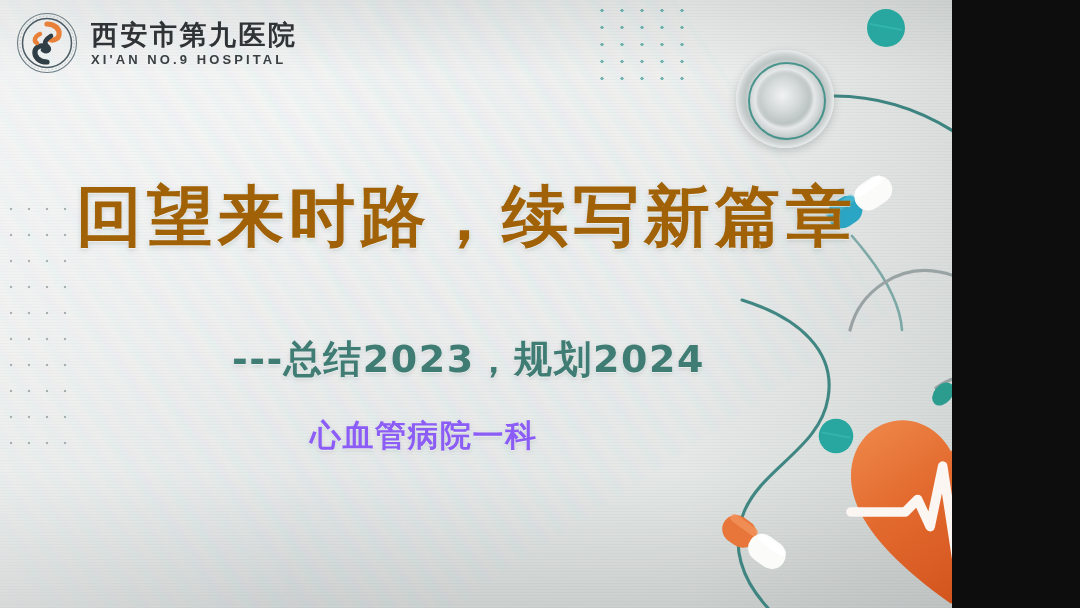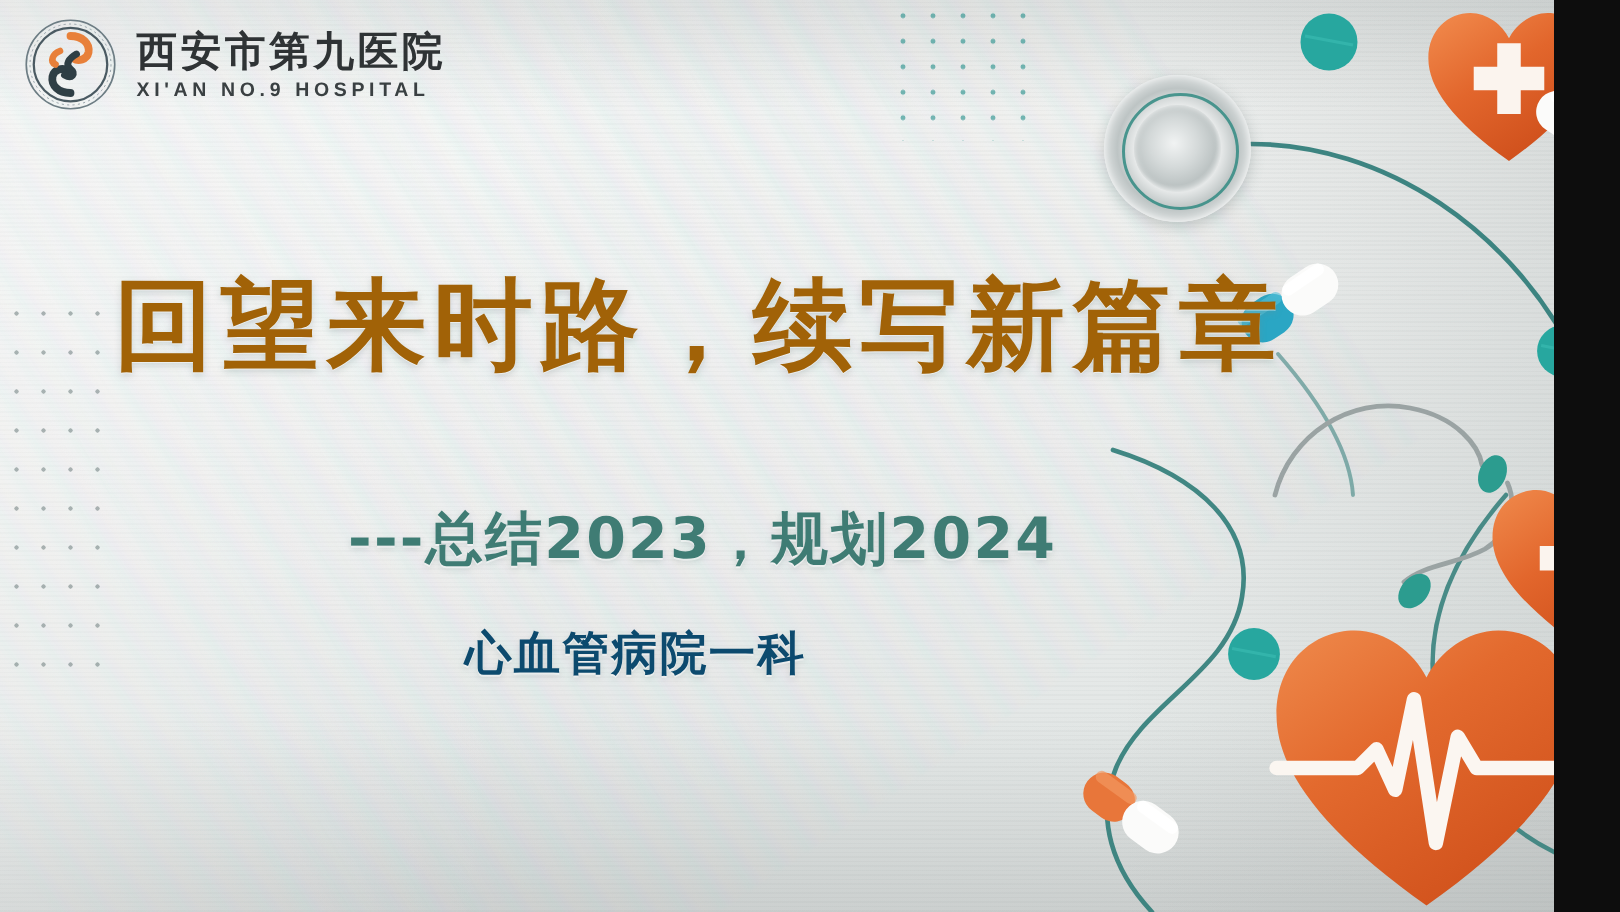--- a/index.html
+++ b/index.html
@@ -1,21 +1,21 @@
 <!DOCTYPE html>
 <html lang="zh"><head>
 <meta charset="utf-8">
 <title>Presentation Slide</title>
 <style>
   html,body{margin:0;padding:0;background:#0d0d0d;}
   body{font-family:"Liberation Sans","DejaVu Sans",sans-serif;}
 
   #slide{
     position:relative;
-    width:1036px;height:608px;
+    width:952px;height:608px;
     overflow:hidden;
     background:#e9eceb;
   }
 
   
   .surface{
     position:absolute;inset:0;
     background:
       radial-gradient(120% 90% at 30% 18%, #f4f6f5 0%, #eceeed 46%, #e3e7e6 78%, #dcdfde 100%);
   }
@@ -102,21 +102,21 @@
   .subtitle{
     position:absolute;left:232px;top:310px;
     font-size:38px;font-weight:700;color:#3f7c74;
     letter-spacing:1.5px;white-space:nowrap;
     font-family:"DejaVu Sans","Liberation Sans",sans-serif;
     text-shadow:0 1px 0 rgba(255,255,255,.5), 0 2px 4px rgba(120,140,138,.26);
     margin-top:24px;
   }
   .dept{
     position:absolute;left:310px;top:415px;
-    font-size:31px;font-weight:700;color:#0c4a6e;
+    font-size:31px;font-weight:700;color:#8b5cf6;
     letter-spacing:1.5px;white-space:nowrap;
     font-family:"DejaVu Sans","Liberation Sans",sans-serif;
     text-shadow:0 1px 0 rgba(255,255,255,.5), 0 2px 4px rgba(120,140,138,.24);
   }
 
   
   .art{position:absolute;inset:0;pointer-events:none;}
   .art svg{position:absolute;}
 
   

